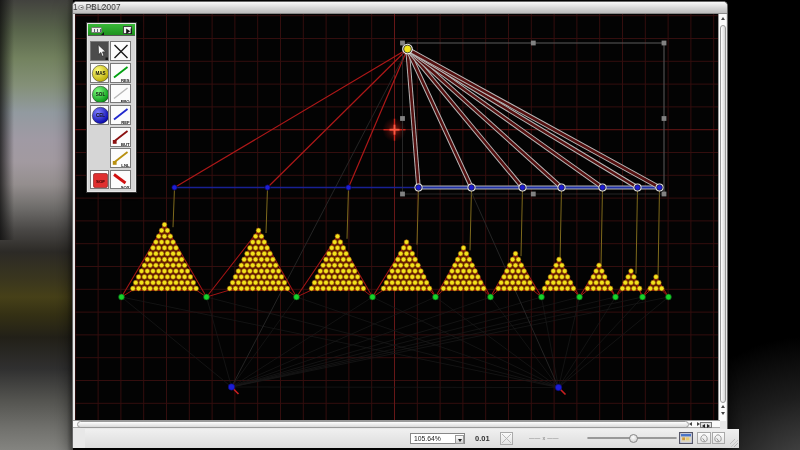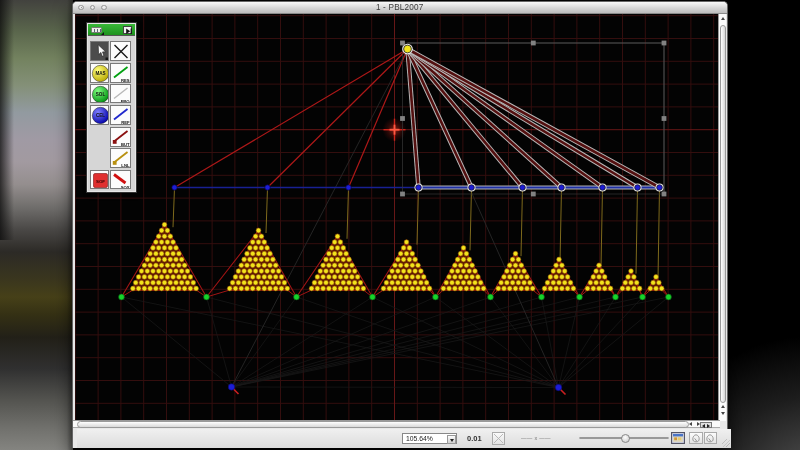--- a/index.html
+++ b/index.html
@@ -26,31 +26,31 @@
 }
 .tbar {
   position:absolute; left:0; top:0; width:100%; height:11.5px;
   background:linear-gradient(#f8f8f8, #d2d2d2 60%, #bdbdbd);
   border-radius:4px 4px 0 0; border-bottom:1px solid #8a8a8a;
 }
 .tl { position:absolute; top:2.6px; width:5.5px; height:5.5px; border-radius:50%;
   background:radial-gradient(circle at 50% 35%, #f5f5f5, #cfcfcf); border:1px solid #989898; }
 .tl.b1 { left:5.4px; } .tl.b2 { left:16.8px; } .tl.b3 { left:28.2px; }
 .tl.b1:after { content:""; position:absolute; left:1.2px; top:1.2px; width:1.6px; height:1.6px; border-radius:50%; background:#777; }
-.ttext { position:absolute; left:0; right:0; top:1.1px; text-align:center; font-size:8.2px; color:#3a3a3a; letter-spacing:0.2px; }
+.ttext { position:absolute; left:0; right:0; top:1.1px; font-size:8.2px; color:#3a3a3a; letter-spacing:0.2px; }
 .cv { position:absolute; left:1.5px; top:11.5px; width:645.5px; height:407px; background:#030303; }
 .cv svg { display:block; filter:blur(0.3px); }
 .vsb { position:absolute; right:0.5px; top:11.5px; width:8px; height:407.5px; background:#fafafa; border-left:1px solid #999; }
 .vsb .thumb { position:absolute; left:0.5px; top:11px; width:6px; height:378px; border-radius:3.5px;
   background:linear-gradient(90deg,#fff,#d8d8d8); border:1px solid #9a9a9a; }
 .hsb { position:absolute; left:0; bottom:19.5px; width:647px; height:8.5px; background:#fafafa; border-top:1px solid #999; border-bottom:1px solid #aaa; }
 .hsb .thumb { position:absolute; left:4px; top:0.8px; width:612px; height:6.4px; border-radius:3.5px;
   background:linear-gradient(#fff,#d8d8d8); border:1px solid #9a9a9a; }
 .grip2 { position:absolute; right:8.5px; top:1px; width:12px; height:6.5px; border:1px solid #777; background:#e0e0e0; }
-.sbar { position:absolute; left:4px; bottom:0; width:100%; height:19px; background:linear-gradient(#f0f0f0,#dcdcdc); }
+.sbar { position:absolute; left:12px; bottom:0; width:100%; height:19px; background:linear-gradient(#f0f0f0,#dcdcdc); }
 .combo { position:absolute; left:325px; top:4.5px; width:55px; height:11px; background:#fff; border:1px solid #888; font-size:6.8px; color:#222; padding:1.3px 0 0 3px; }
 .combo .dd { position:absolute; right:0.5px; top:0.5px; width:9px; height:9px; background:linear-gradient(#fdfdfd,#cfcfcf); border:1px solid #999; font-size:5px; text-align:center; line-height:8px; color:#222; }
 .s001 { position:absolute; left:390px; top:5.5px; font-size:7.5px; font-weight:bold; color:#333; }
 .xbox { position:absolute; left:415px; top:3px; width:13px; height:13px; background:linear-gradient(#fafafa,#e2e2e2); border:1px solid #aaa; }
 .xbox svg { display:block; }
 .dashes { position:absolute; left:444px; top:6.5px; font-size:5.5px; color:#777; letter-spacing:0.3px; }
 .slider { position:absolute; left:502px; top:8.2px; width:90px; height:2.6px; background:linear-gradient(#bbb,#e8e8e8); border:0.5px solid #999; border-radius:1.5px; }
 .slider .knob { position:absolute; left:41px; top:-3.6px; width:9px; height:9px; border-radius:50%;
   background:radial-gradient(circle at 45% 35%, #fdfdfd, #c6c6c6); border:1px solid #888; }
 .sb-btn { position:absolute; top:3.5px; width:13.5px; height:12px; background:linear-gradient(#fcfcfc,#e4e4e4); border:1px solid #aaa; }

